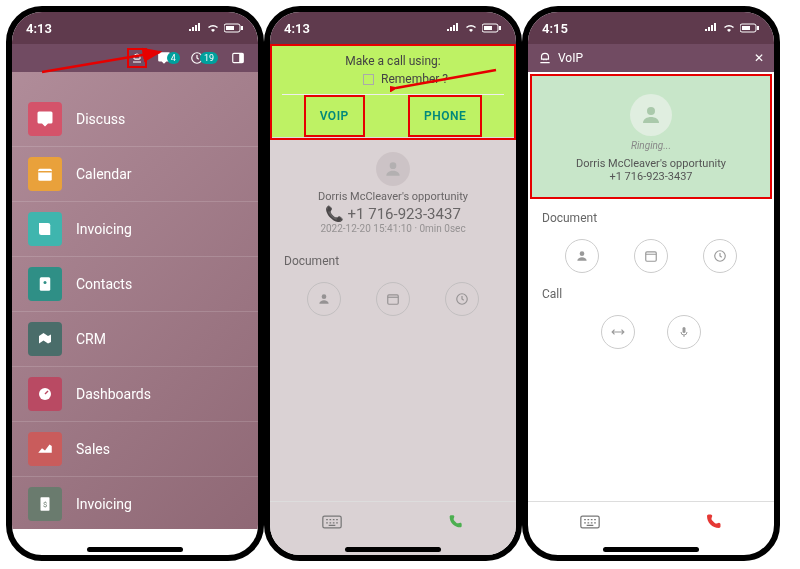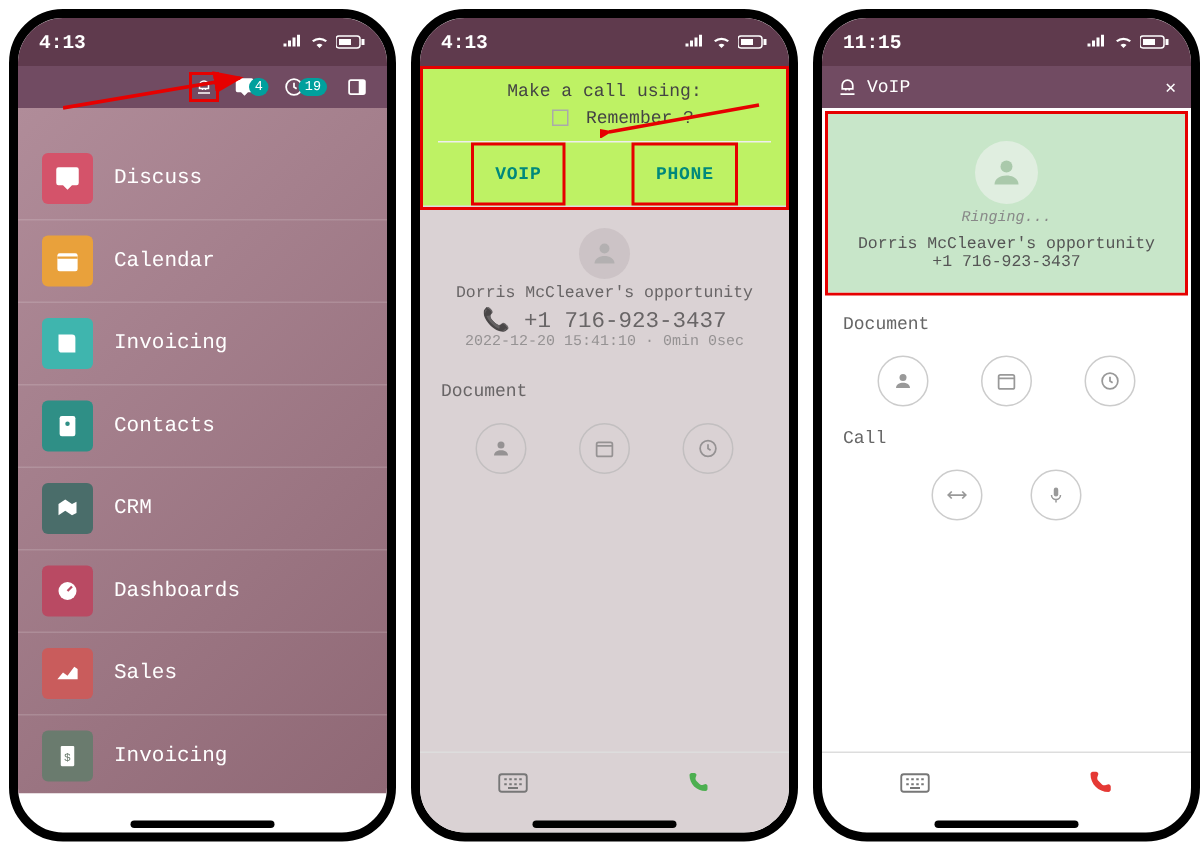--- a/index.html
+++ b/index.html
@@ -1,17 +1,17 @@
 <!DOCTYPE html>
 <html><head>
 <meta charset="utf-8">
 <style>
   * { box-sizing: border-box; margin: 0; padding: 0; }
   body { font-family: -apple-system, BlinkMacSystemFont, "Segoe UI", Roboto, sans-serif; background: #fff; }
-  .canvas { width: 800px; height: 569px; position: relative; display: flex; gap: 10px; padding: 6px; font-family: Liberation Mono, monospace; }
+  .canvas { width: 800px; height: 569px; position: relative; display: flex; padding: 6px; }
   .phone {
     width: 258px; height: 555px;
     border: 6px solid #000; border-radius: 36px;
     background: #fff; position: relative; overflow: hidden;
     flex-shrink: 0;
   }
   .statusbar {
     height: 32px; background: #5f3a4d; color: #fff;
     display: flex; align-items: center; justify-content: space-between;
     padding: 0 14px; font-size: 13px; font-weight: 600;
@@ -323,21 +323,21 @@
             <path d="M8 0L0 3L8 6z" fill="#e60000"></path>
           </marker>
         </defs>
       <line x1="106" y1="4" x2="6" y2="22" stroke="#e60000" stroke-width="2.5" marker-end="url(#ah2)"></line>
     </svg>
     <div class="home-indicator"></div>
   </div>
 
   <div class="phone">
     <div class="statusbar">
-      <span>11:15</span>
+      <span>4:15</span>
       <span class="status-icons">
         <svg width="14" height="10">
             <path d="M1 8h2V6H1zM4 8h2V4H4zM7 8h2V2H7zM10 8h2V0h-2z" fill="#fff"></path>
           </svg>
         <svg width="14" height="10">
             <path d="M7 9L9 7a3 3 0 00-4 0zM3 5a7 7 0 018 0l1-1a8 8 0 00-10 0z" fill="#fff"></path>
           </svg>
         <svg width="20" height="10">
             <rect x="0" y="1" width="16" height="8" rx="2" fill="none" stroke="#fff"></rect>
             <rect x="2" y="3" width="8" height="4" fill="#fff"></rect>

